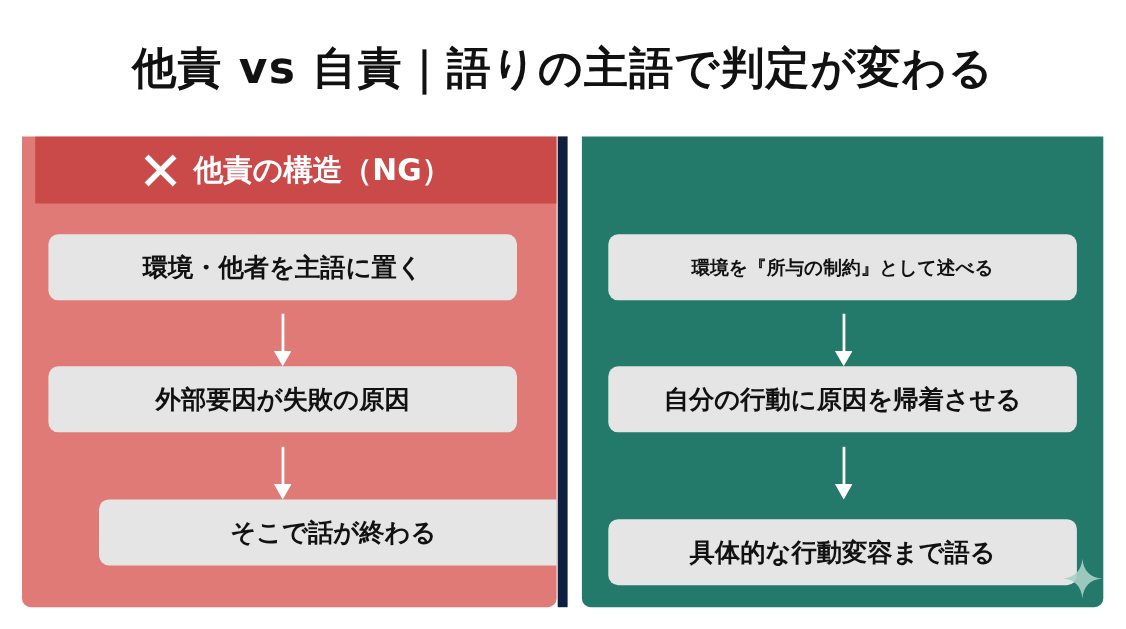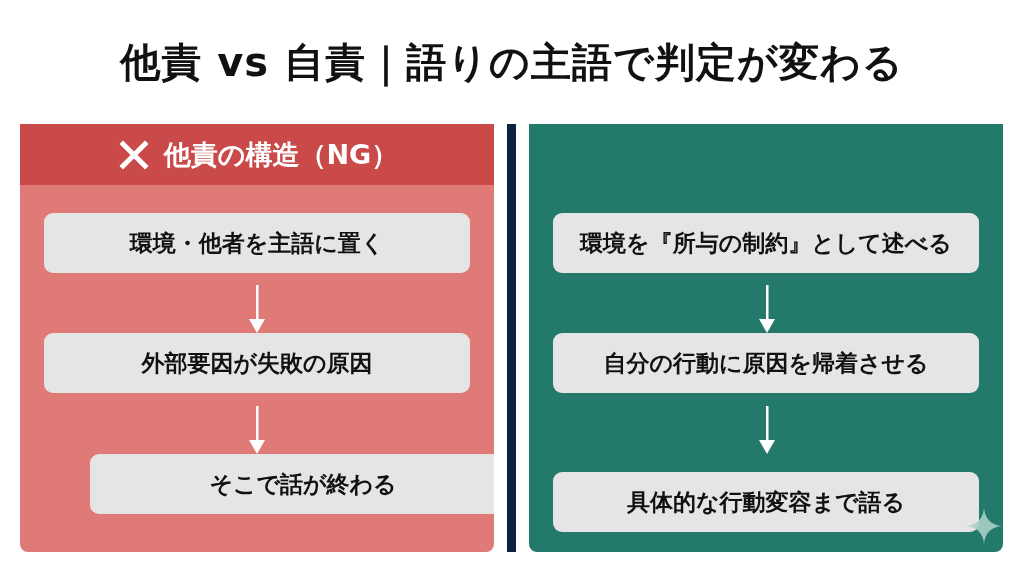--- a/index.html
+++ b/index.html
@@ -7,21 +7,21 @@
     width:1024px; height:572px; background:#ffffff; position:relative; overflow:hidden;
     font-family: "DejaVu Sans", "Liberation Sans", sans-serif;
   }
   .title {
     position:absolute; left:0; top:34px; width:1024px; text-align:center;
     font-size:40px; font-weight:bold; color:#111; letter-spacing:1px; line-height:56px;
   }
   .panel {
     position:absolute; top:124px; height:428px; border-radius:0 0 8px 8px; overflow:hidden;
   }
-  .panel-left { left:20px; width:474px; background:#e07a76; }
+  .panel-left { left:20px; width:474px; background:#e07a76;padding-left:12px; }
   .panel-right { left:529px; width:474px; background:#247a6a; }
   .panel-header {
     height:61px; display:flex; align-items:center; justify-content:center;
     color:#fff; font-size:27px; font-weight:bold; gap:12px;
   }
   .panel-left .panel-header { background:#c94a48; }
   .panel-right .panel-header { background:#1c5f52; }
   .hdr-icon { display:inline-flex; align-items:center; justify-content:center; width:36px; height:36px; }
   .check-box {
     width:36px; height:36px; background:#fff; border-radius:5px;
@@ -65,21 +65,21 @@
     <rect x="7" y="0" width="2.5" height="36" fill="#fff"></rect>
     <polygon points="0,34 16,34 8,48" fill="#fff"></polygon>
   </svg>
   <div class="card" style="top:330px;margin-left:46px;">そこで話が終わる</div>
 </div>
 
 <div class="divider"></div>
 
 <div class="panel panel-right">
 
-  <div class="card" style="top:89px; font-size:23px;">環境を『所与の制約』として述べる</div>
+  <div class="card" style="top:89px; font-size:17px;">環境を『所与の制約』として述べる</div>
   <svg class="arrow" style="top:161px; left:230px;" viewBox="0 0 16 48">
     <rect x="7" y="0" width="2.5" height="36" fill="#fff"></rect>
     <polygon points="0,34 16,34 8,48" fill="#fff"></polygon>
   </svg>
   <div class="card" style="top:209px;">自分の行動に原因を帰着させる</div>
   <svg class="arrow" style="top:282px; left:230px;" viewBox="0 0 16 48">
     <rect x="7" y="0" width="2.5" height="36" fill="#fff"></rect>
     <polygon points="0,34 16,34 8,48" fill="#fff"></polygon>
   </svg>
   <div class="card" style="top:330px;margin-top:18px;">具体的な行動変容まで語る</div>

